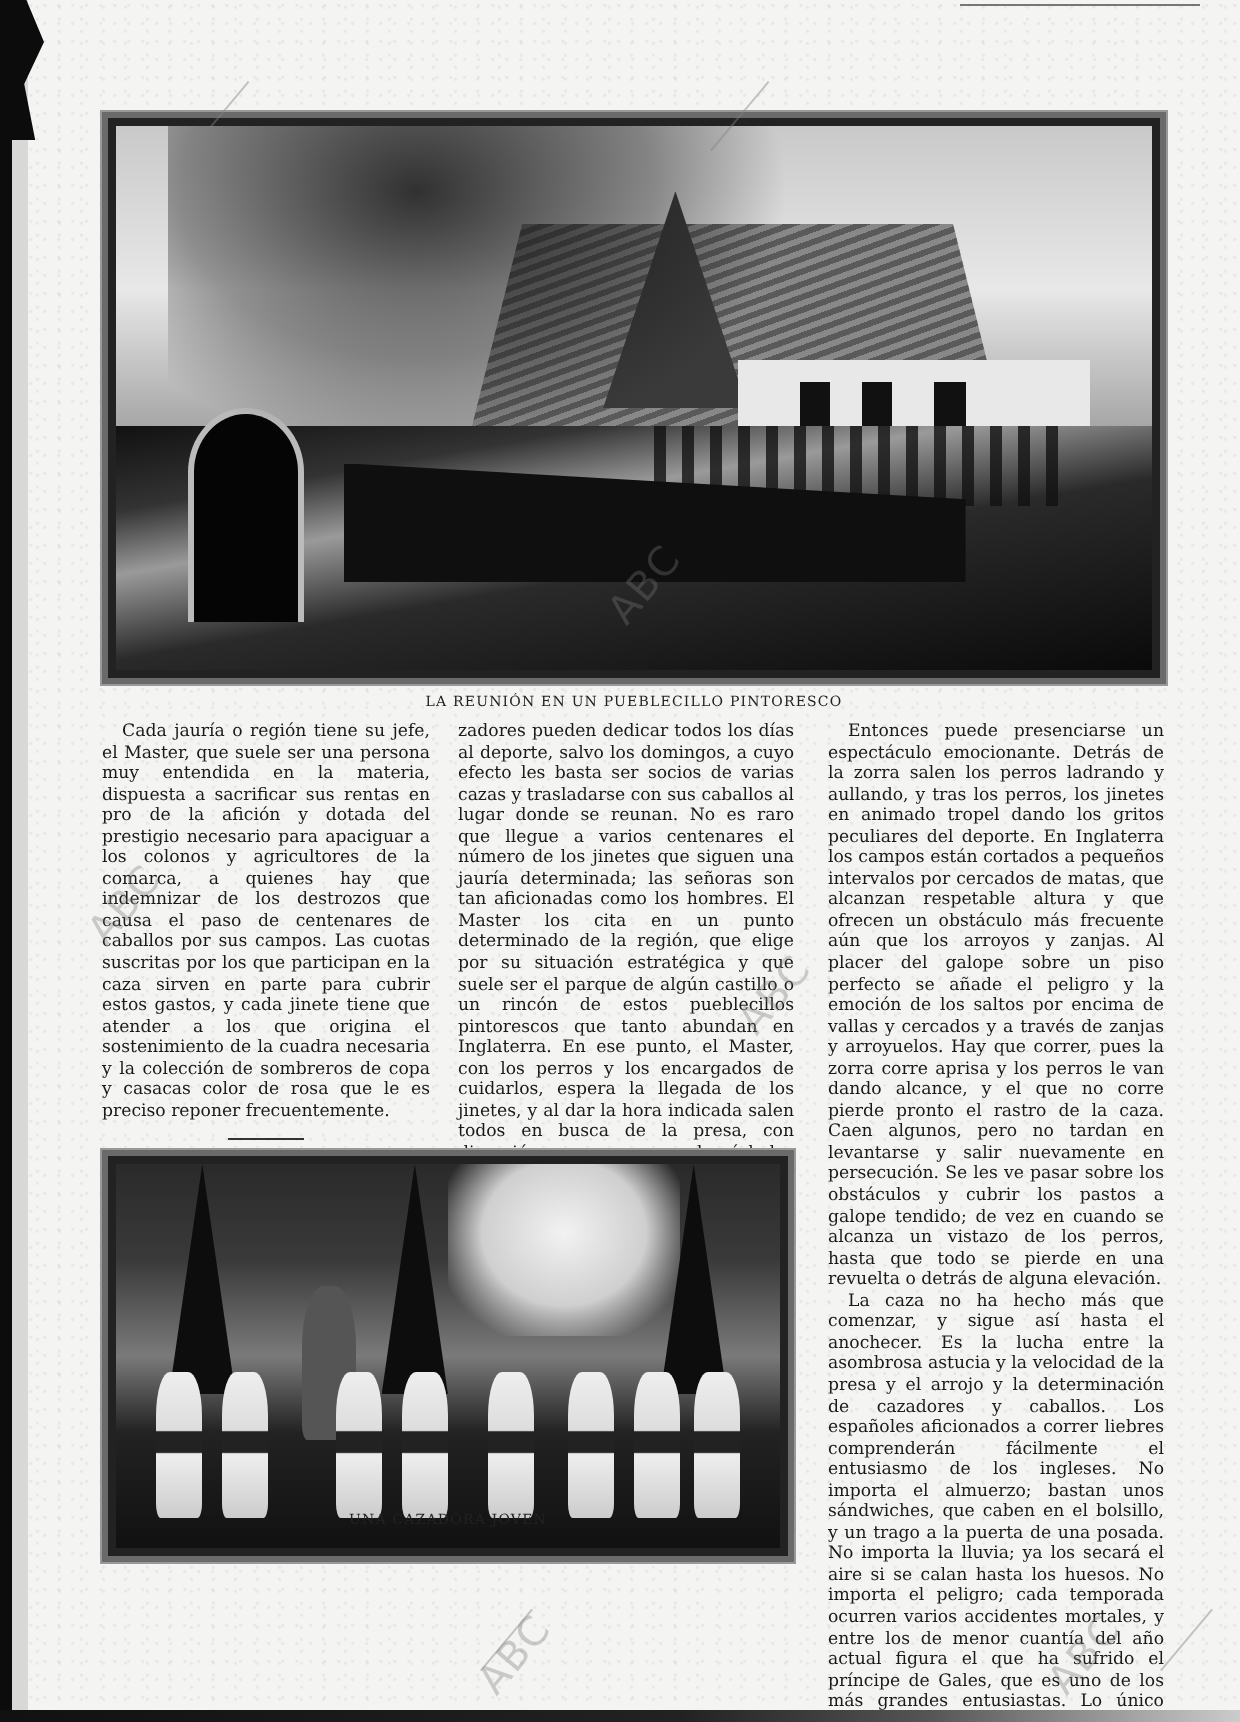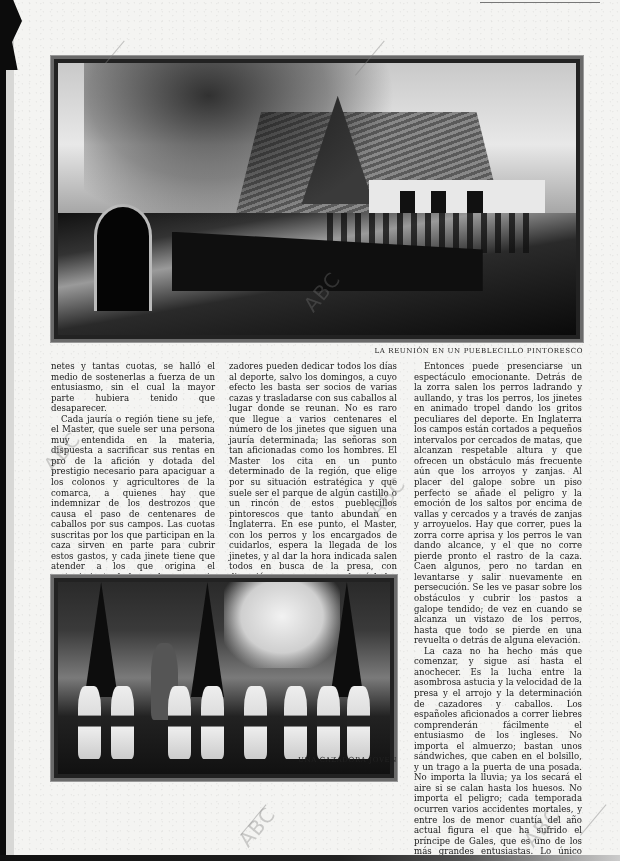--- a/index.html
+++ b/index.html
@@ -61,21 +61,21 @@
   .p2-sky { position:absolute; left:50%; top:0; width:35%; height:45%; background: radial-gradient(ellipse at 50% 40%, #f2f2f2 0%, #cfcfcf 50%, transparent 80%); }
   .p2-tree { position:absolute; top:0; width:10%; height:60%; background:#0d0d0d;
      clip-path: polygon(50% 0,100% 100%,0 100%); }
   .p2-woman { position:absolute; left:28%; top:32%; width:8%; height:40%; background:#555;
      border-radius: 40% 40% 10% 10%; }
   .p2-dog { position:absolute; bottom:8%; width:7%; height:38%;
      background: linear-gradient(180deg,#eee 0%,#ddd 40%,#222 41%,#222 55%,#eee 56%,#ccc 100%);
      border-radius: 30% 30% 10% 10%; }
 
   .caption {
-    position: absolute; font-size: 7px; letter-spacing: 0.6px; text-align: right;
+    position: absolute; font-size: 7px; letter-spacing: 0.6px; text-align: center;
     font-family: "DejaVu Serif", serif; color: #222;
   }
   .cap1 { left: 51px; top: 347px; width: 532px; }
   .cap2 { left: 51px; top: 756px; width: 346px; }
 
   .col {
     position: absolute; font-size: 8.6px; line-height: 10.55px; text-align: justify;
     hyphens: manual; color: #1a1a1a;
   }
   .col p { margin: 0; text-indent: 10px; }
@@ -110,21 +110,20 @@
     <div class="p1-road"></div>
     <div class="p1-riders"></div>
     <div class="p1-wall2"></div>
     <div class="p1-arch"></div>
     <div class="p1-tree"></div>
   </div>
 </div>
 <div class="caption cap1">LA REUNIÓN EN UN PUEBLECILLO PINTORESCO</div>
 
 <div class="col col1">
-  <p class="noindent">netes y tantas cuotas, se halló el medio de sostenerlas a fuerza de un entusiasmo, sin el cual la mayor parte hubiera tenido que desaparecer.</p>
   <p>Cada jauría o región tiene su jefe, el Master, que suele ser una persona muy entendida en la materia, dispuesta a sacrificar sus rentas en pro de la afición y dotada del prestigio necesario para apaciguar a los colonos y agricultores de la comarca, a quienes hay que indemnizar de los destrozos que causa el paso de centenares de caballos por sus campos. Las cuotas suscritas por los que participan en la caza sirven en parte para cubrir estos gastos, y cada jinete tiene que atender a los que origina el sostenimiento de la cuadra necesaria y la colección de sombreros de copa y casacas color de rosa que le es preciso reponer frecuentemente.</p>
   <div class="divider"></div>
   <p>Por regla general, las jaurías cazan sólo dos o tres días por semana, pero los ca-</p>
 </div>
 
 <div class="col col2">
   <p class="noindent">zadores pueden dedicar todos los días al deporte, salvo los domingos, a cuyo efecto les basta ser socios de varias cazas y trasladarse con sus caballos al lugar donde se reunan. No es raro que llegue a varios centenares el número de los jinetes que siguen una jauría determinada; las señoras son tan aficionadas como los hombres. El Master los cita en un punto determinado de la región, que elige por su situación estratégica y que suele ser el parque de algún castillo o un rincón de estos pueblecillos pintorescos que tanto abundan en Inglaterra. En ese punto, el Master, con los perros y los encargados de cuidarlos, espera la llegada de los jinetes, y al dar la hora indicada salen todos en busca de la presa, con dirección a un grupo de árboles conocido como nido de zorros. Esperan los cazadores en medio del más profundo silencio hasta que los perros dan con la presa, y ésta, en cuanto huele a los perros, sale con la velocidad del viento a campo traviesa.</p>
 </div>
 
 <div class="col col3">

